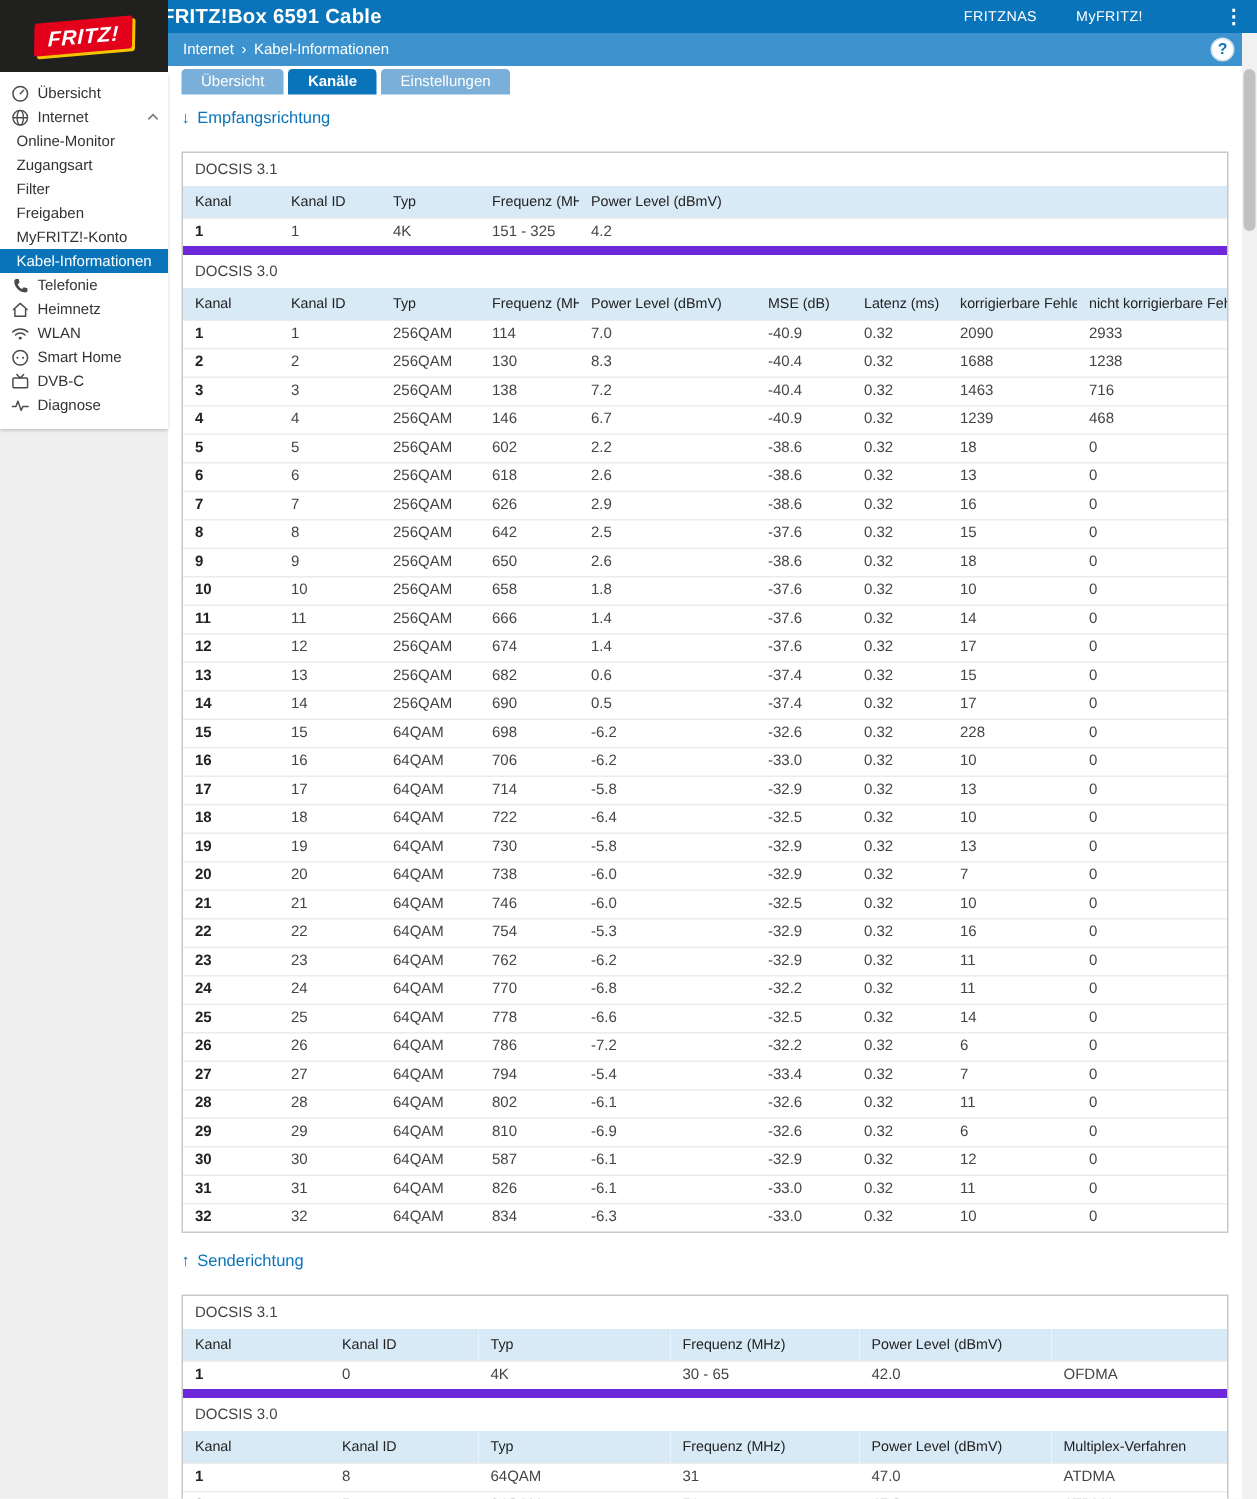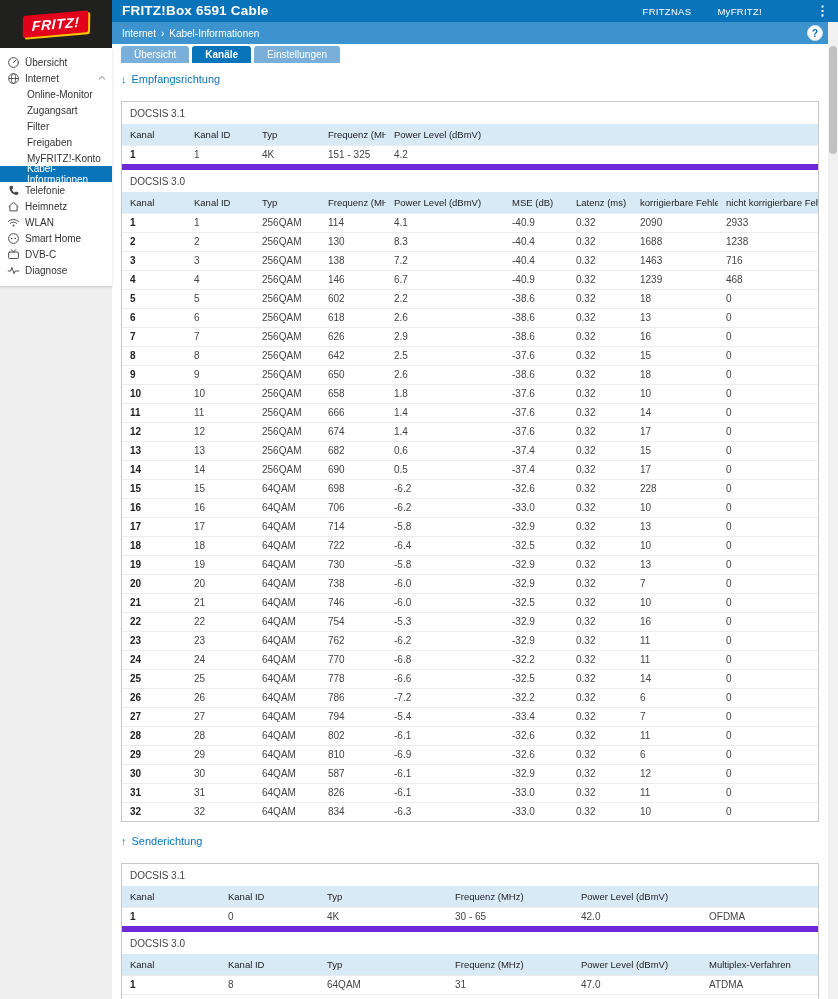--- a/index.html
+++ b/index.html
@@ -1,40 +1,40 @@
 <!DOCTYPE html>
 <html><head>
 <meta charset="utf-8">
 <style>
   *{box-sizing:border-box;margin:0;padding:0}
   html,body{width:838px;height:999px}
   body{position:relative;font-family:"Liberation Sans",sans-serif;background:#efefef;overflow:hidden}
 
   .topbar{position:absolute;left:0;top:0;width:838px;height:22px;background:#0a74ba;z-index:3}
-  .topbar-title{position:absolute;left:122px;top:0;line-height:22px;color:#fff;font-size:13.5px;font-weight:bold;letter-spacing:.2px}
+  .topbar-title{position:absolute;left:108px;top:0;line-height:22px;color:#fff;font-size:13.5px;font-weight:bold;letter-spacing:.2px}
   .topbar-links{position:absolute;right:76px;top:0;height:22px;display:flex;gap:26px;align-items:center}
   .topbar-link{color:#fff;font-size:9.5px;cursor:pointer;letter-spacing:.3px}
   .kebab{position:absolute;right:9px;top:0;line-height:22px;color:#fff;font-size:13px;font-weight:bold;cursor:pointer}
 
   .logo{position:absolute;left:0;top:0;width:112px;height:48px;background:#20201e;z-index:4;display:flex;align-items:center;justify-content:center;cursor:pointer}
   .logo-shape{background:#e2001a;color:#fff;font-style:italic;font-weight:bold;font-size:14px;padding:3px 9px;transform:skew(-6deg) rotate(-5deg);box-shadow:2px 2px 0 #f5c400;border-radius:2px;letter-spacing:.5px}
 
   .breadcrumb{position:absolute;left:112px;top:22px;width:716px;height:22px;background:#3d93cd;display:flex;align-items:center;padding:0 10px;gap:5px;z-index:2}
   .crumb{color:#fff;font-size:10px}
   .crumb-sep{color:#fff;font-size:10px}
   .help-btn{position:absolute;right:5px;top:3px;width:16px;height:16px;border-radius:50%;background:#fff;color:#0a74ba;border:1px solid #cfe0ec;font-size:10.5px;font-weight:bold;display:flex;align-items:center;justify-content:center;cursor:pointer}
 
   .sidebar{position:absolute;left:0;top:48px;width:112px;height:951px;background:#efefef;z-index:2}
   .sidebar-menu{background:#fff;padding:6px 0 8px 0;box-shadow:0 1px 2px rgba(0,0,0,.18)}
   .nav-item{height:16px;display:flex;align-items:center;gap:5px;padding:0 5px 0 7px;font-size:10px;color:#333;cursor:pointer}
   .nav-icon{width:13px;height:13px;flex:none;display:flex}
   .nav-icon svg{width:13px;height:13px}
   .nav-chevron{margin-left:auto;width:10px;height:10px;display:flex}
   .nav-chevron svg{width:10px;height:10px}
-  .nav-sub{height:16px;display:flex;align-items:center;padding-left:27px;font-size:10px;color:#333;cursor:pointer}
+  .nav-sub{height:16px;display:flex;align-items:center;padding-left:11px;font-size:10px;color:#333;cursor:pointer}
   .nav-sub.active{background:#0a74ba;color:#fff}
 
   .content{position:absolute;left:112px;top:44px;width:716px;height:955px;background:#fff;overflow:hidden}
   .tabs{display:flex;gap:3px;padding:2px 0 0 9px}
   .tab{height:17px;line-height:17px;padding:0 13px;font-size:10px;color:#fff;background:#79afd8;border-radius:3px 3px 0 0;cursor:pointer}
   .tab.active{background:#0a74ba;font-weight:bold}
 
   .section-link{display:flex;gap:5px;align-items:center;margin:10px 0 5px 9px;color:#0a74ba;font-size:11px;cursor:pointer;width:max-content}
   .box{margin:16px 9px 13px 9px;border:1px solid #c8c8c8;background:#fff}
   .box-title{padding:6px 8px 5px;font-size:10px;color:#444}
@@ -249,21 +249,21 @@
             <th>korrigierbare Fehler</th>
             <th>nicht korrigierbare Fehler</th>
           </tr>
         </thead>
         <tbody>
           <tr>
             <td class="first">1</td>
             <td>1</td>
             <td>256QAM</td>
             <td>114</td>
-            <td>4.1</td>
+            <td>7.0</td>
             <td>-40.9</td>
             <td>0.32</td>
             <td>2090</td>
             <td>2933</td>
           </tr>
           <tr>
             <td class="first">2</td>
             <td>2</td>
             <td>256QAM</td>
             <td>130</td>

